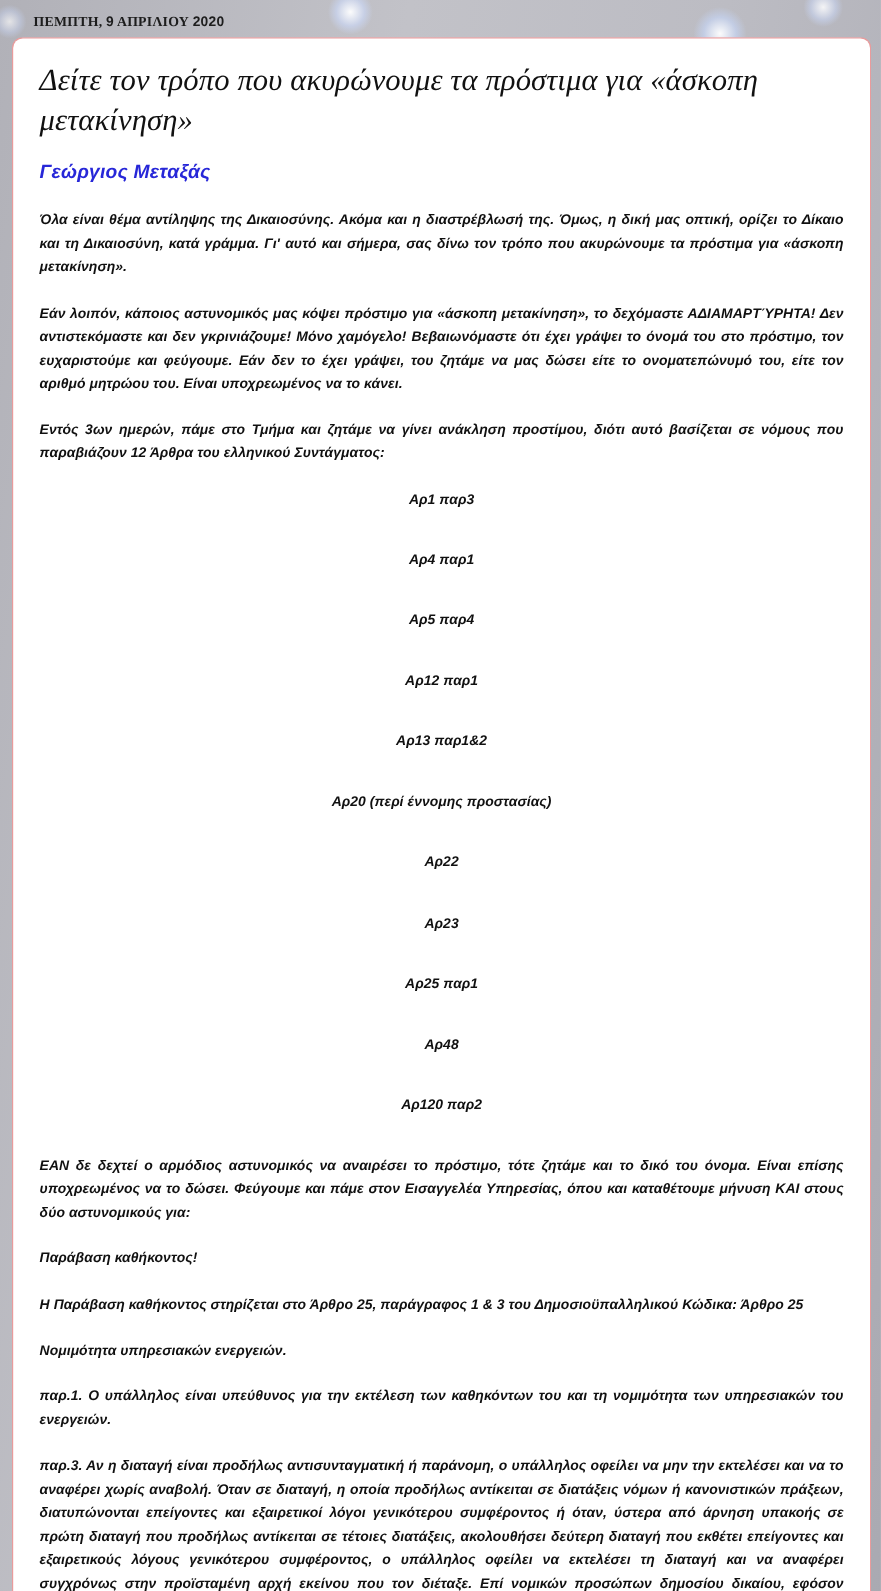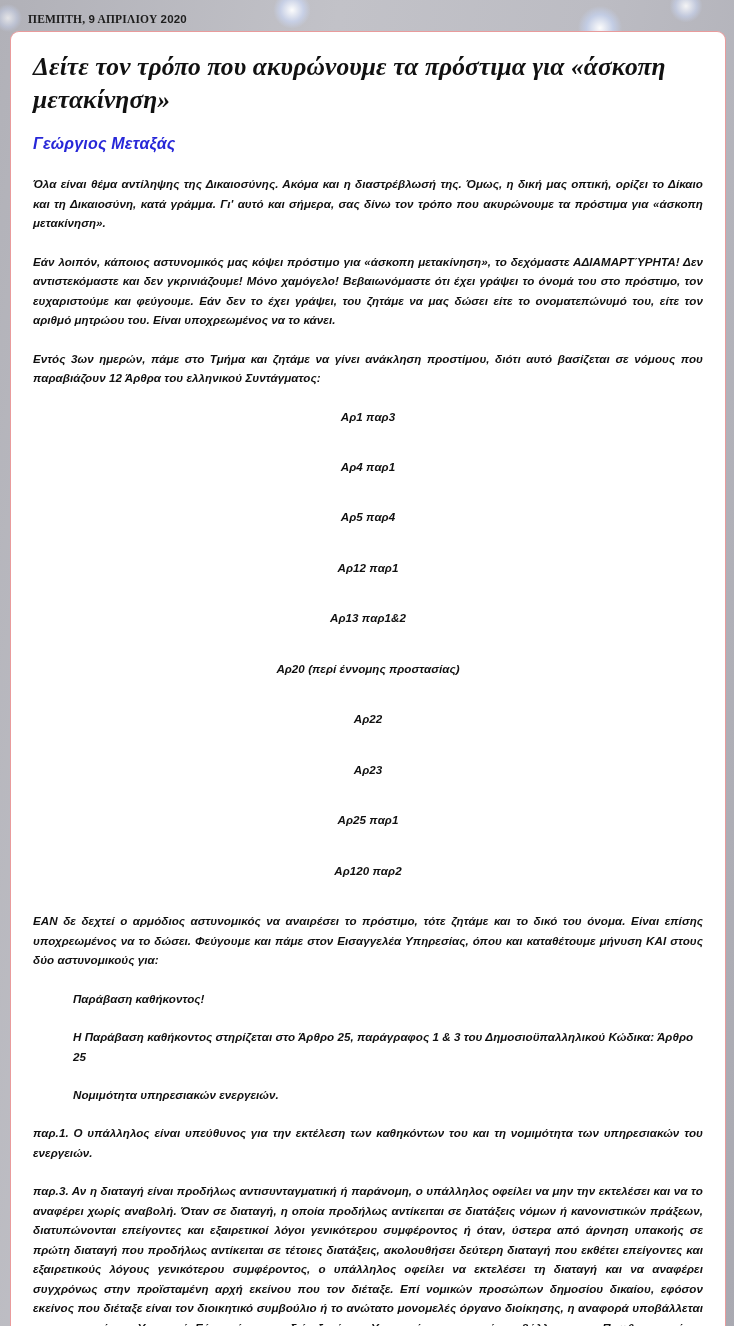--- a/index.html
+++ b/index.html
@@ -59,21 +59,21 @@
     border-top-right-radius: 9px;
     border-bottom: none;
     min-height: 1295px;
     box-sizing: border-box;
     padding: 18px 22px 22px 22px;
   }
 
   .post-title {
     font-family: "Liberation Serif", serif;
     font-style: italic;
-    font-weight: bold;
+    font-weight: normal;
     font-size: 25.5px;
     line-height: 1.30;
     color: #111111;
     margin: 0 0 0 0;
     letter-spacing: 0.1px;
   }
 
   .post-author {
     font-family: "Liberation Sans", sans-serif;
     font-style: italic;
@@ -95,21 +95,20 @@
     font-size: 11.6px;
     line-height: 1.68;
     color: #101010;
     text-align: justify;
     margin: 0 0 19px 0;
     letter-spacing: 0.05px;
   }
 
   .para.left {
     text-align: left;
-    margin-left: 40px;
   }
 
   .para.art {
     margin: 0 0 31px 0;
     text-align: center;
   }
 
   .para:last-child {
     margin-bottom: 0;
   }
@@ -137,20 +136,21 @@
 
       <p class="para art left">Αρ1 παρ3</p>
       <p class="para art left">Αρ4 παρ1</p>
       <p class="para art left">Αρ5 παρ4</p>
       <p class="para art left">Αρ12 παρ1</p>
       <p class="para art left">Αρ13 παρ1&amp;2</p>
       <p class="para art left">Αρ20 (περί έννομης προστασίας)</p>
       <p class="para art left">Αρ22</p>
       <p class="para art left">Αρ23</p>
       <p class="para art left">Αρ25 παρ1</p>
+      <p class="para art left">Αρ48</p>
       <p class="para art left">Αρ120 παρ2</p>
 
       <p class="para">ΕΑΝ δε δεχτεί ο αρμόδιος αστυνομικός να αναιρέσει το πρόστιμο, τότε ζητάμε και το δικό του όνομα. Είναι επίσης υποχρεωμένος να το δώσει. Φεύγουμε και πάμε στον Εισαγγελέα Υπηρεσίας, όπου και καταθέτουμε μήνυση ΚΑΙ στους δύο αστυνομικούς για:</p>
       <p class="para left">Παράβαση καθήκοντος!</p>
       <p class="para left">Η Παράβαση καθήκοντος στηρίζεται στο Άρθρο 25, παράγραφος 1 &amp; 3 του Δημοσιοϋπαλληλικού Κώδικα: Άρθρο 25</p>
       <p class="para left">Νομιμότητα υπηρεσιακών ενεργειών.</p>
       <p class="para">παρ.1. Ο υπάλληλος είναι υπεύθυνος για την εκτέλεση των καθηκόντων του και τη νομιμότητα των υπηρεσιακών του ενεργειών.</p>
       <p class="para">παρ.3. Αν η διαταγή είναι προδήλως αντισυνταγματική ή παράνομη, ο υπάλληλος οφείλει να μην την εκτελέσει και να το αναφέρει χωρίς αναβολή. Όταν σε διαταγή, η οποία προδήλως αντίκειται σε διατάξεις νόμων ή κανονιστικών πράξεων, διατυπώνονται επείγοντες και εξαιρετικοί λόγοι γενικότερου συμφέροντος ή όταν, ύστερα από άρνηση υπακοής σε πρώτη διαταγή που προδήλως αντίκειται σε τέτοιες διατάξεις, ακολουθήσει δεύτερη διαταγή που εκθέτει επείγοντες και εξαιρετικούς λόγους γενικότερου συμφέροντος, ο υπάλληλος οφείλει να εκτελέσει τη διαταγή και να αναφέρει συγχρόνως στην προϊσταμένη αρχή εκείνου που τον διέταξε. Επί νομικών προσώπων δημοσίου δικαίου, εφόσον εκείνος που διέταξε είναι τον διοικητικό συμβούλιο ή το ανώτατο μονομελές όργανο διοίκησης, η αναφορά υποβάλλεται στον εποπτεύοντα Υπουργό. Εάν εκείνος που διέταξε είναι ο Υπουργός, η αναφορά υποβάλλεται στον Πρωθυπουργό.</p>
 
     </div>

